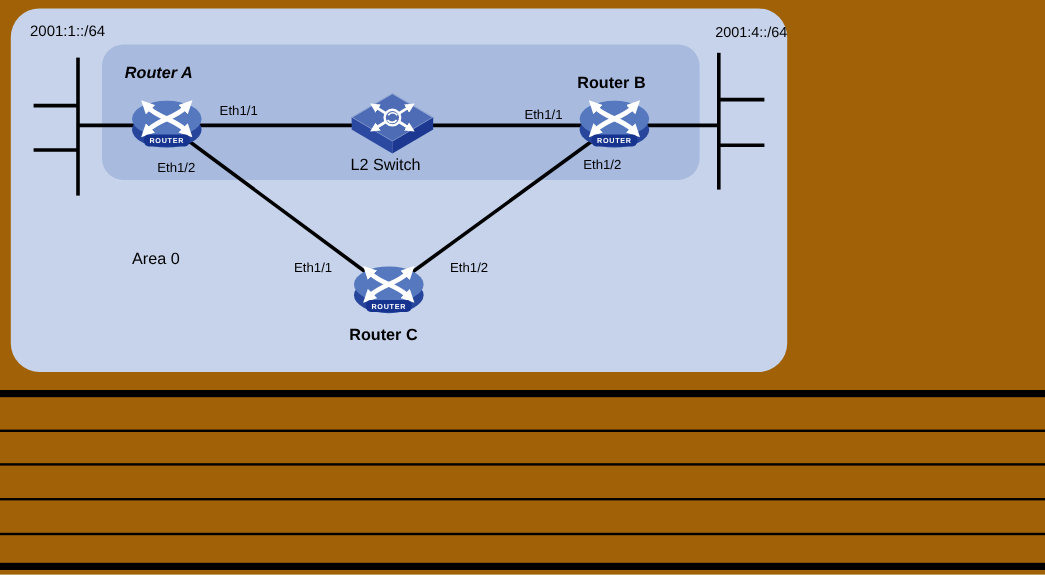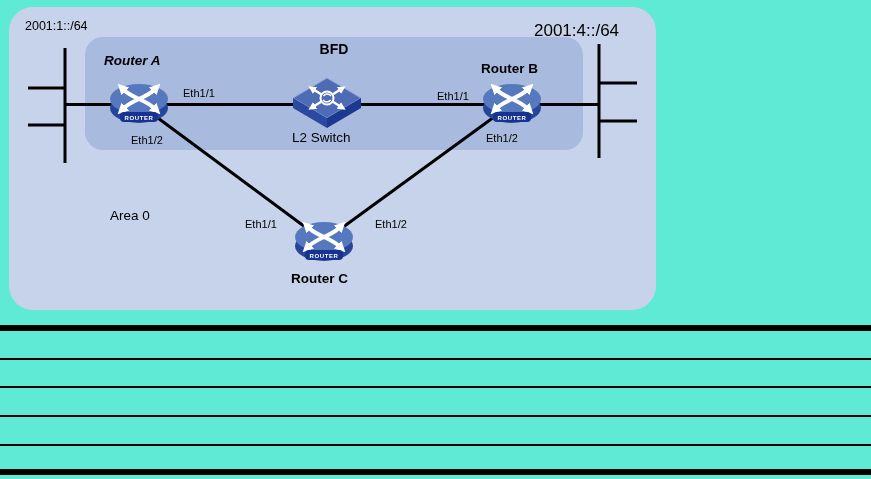--- a/index.html
+++ b/index.html
@@ -1,39 +1,39 @@
 <!DOCTYPE html>
 <html><head>
 <meta charset="utf-8">
 <style>
   * { margin:0; padding:0; box-sizing:border-box; }
   html,body { background:#ffffff; }
   body { width:871px; height:479px; font-family:"Liberation Sans", sans-serif; color:#000; }
-  .stage { position:relative; width:871px; height:479px; background:#5eead4; overflow:hidden; }
+  .stage { position:relative; width:871px; height:479px; background:#a16207; overflow:hidden; }
 
   
   .region { position:absolute; z-index:0; }
   .region.outer { left:9px; top:7px; width:647px; height:303px; background:#c7d3ea; border-radius:24px; }
   .region.inner { left:85px; top:37px; width:498px; height:113px; background:#a8bbdf; border-radius:18px; z-index:1; }
 
   
   svg.lines { position:absolute; left:0; top:0; z-index:2; }
 
   
   .device { position:absolute; z-index:3; }
   .dev-router-a { left:108px; top:79px; }
   .dev-router-b { left:481px; top:79px; }
   .dev-router-c { left:293px; top:217px; }
   .dev-switch   { left:292px; top:77px; }
 
   
   .lbl { position:absolute; z-index:4; white-space:nowrap; font-size:11px; line-height:1.15; color:#000; }
   .lbl.bold { font-weight:700; font-size:13.5px; }
   .lbl.subnet-left  { left:25px;  top:19px; font-size:12.5px; }
-  .lbl.subnet-right { left:534px; top:21px; font-size:17px; }
+  .lbl.subnet-right { left:596px; top:21px; font-size:12px; }
   .lbl.bfd   { left:85px; top:41px; width:498px; text-align:center; font-weight:700; font-size:14px; }
   .lbl.area  { left:110px; top:208px; font-weight:400; font-size:13.5px; }
   .lbl.name-a { left:104px; top:53px;font-style:italic; }
   .lbl.name-b { left:481px; top:61px; }
   .lbl.name-c { left:291px; top:271px; }
   .lbl.name-sw { left:292px; top:130px; width:70px; font-size:13.5px; }
   .lbl.a-p1 { left:183px; top:87px; }
   .lbl.a-p2 { left:131px; top:134px; }
   .lbl.b-p1 { left:437px; top:90px; }
   .lbl.b-p2 { left:486px; top:132px; }
@@ -123,21 +123,20 @@
     <g stroke="#ffffff" stroke-width="2.4" fill="none">
       <path d="M29.5 17.5 L21.5 12.5" marker-end="url(#ahs)"></path>
       <path d="M40.5 17.5 L48.5 12.5" marker-end="url(#ahs)"></path>
       <path d="M29.5 24.5 L21.5 29.5" marker-end="url(#ahs)"></path>
       <path d="M40.5 24.5 L48.5 29.5" marker-end="url(#ahs)"></path>
     </g>
   </svg>
 
   <div class="lbl subnet-left">2001:1::/64</div>
   <div class="lbl subnet-right">2001:4::/64</div>
-  <div class="lbl bfd">BFD</div>
   <div class="lbl area">Area 0</div>
 
   <div class="lbl bold name-a">Router A</div>
   <div class="lbl bold name-b">Router B</div>
   <div class="lbl bold name-c">Router C</div>
   <div class="lbl name-sw">L2 Switch</div>
 
   <div class="lbl a-p1">Eth1/1</div>
   <div class="lbl a-p2">Eth1/2</div>
   <div class="lbl b-p1">Eth1/1</div>

